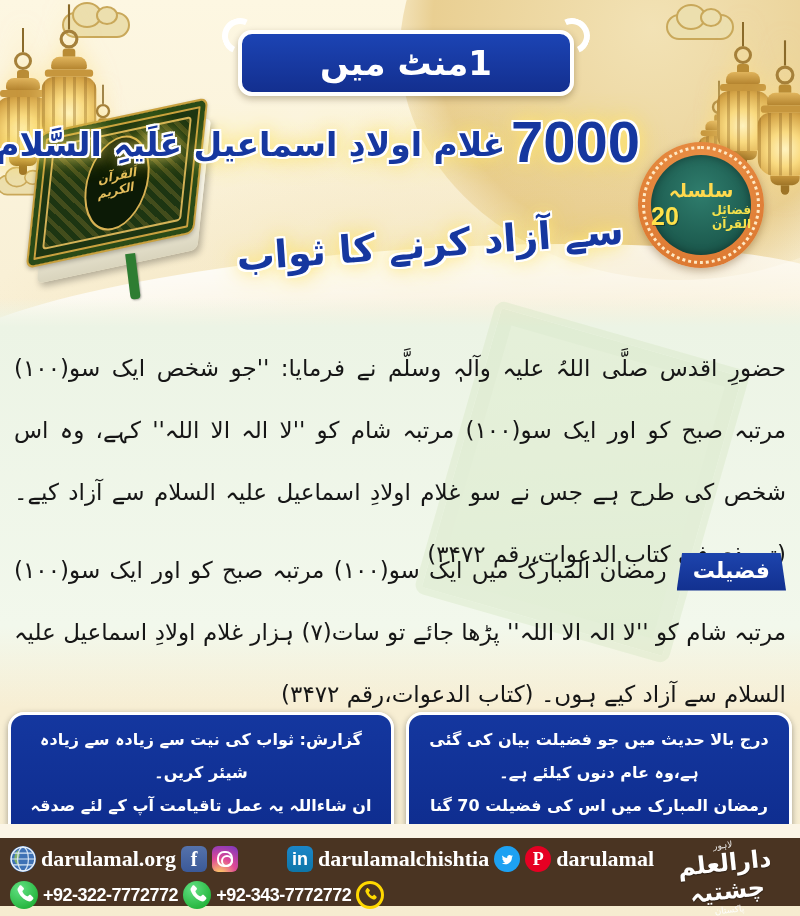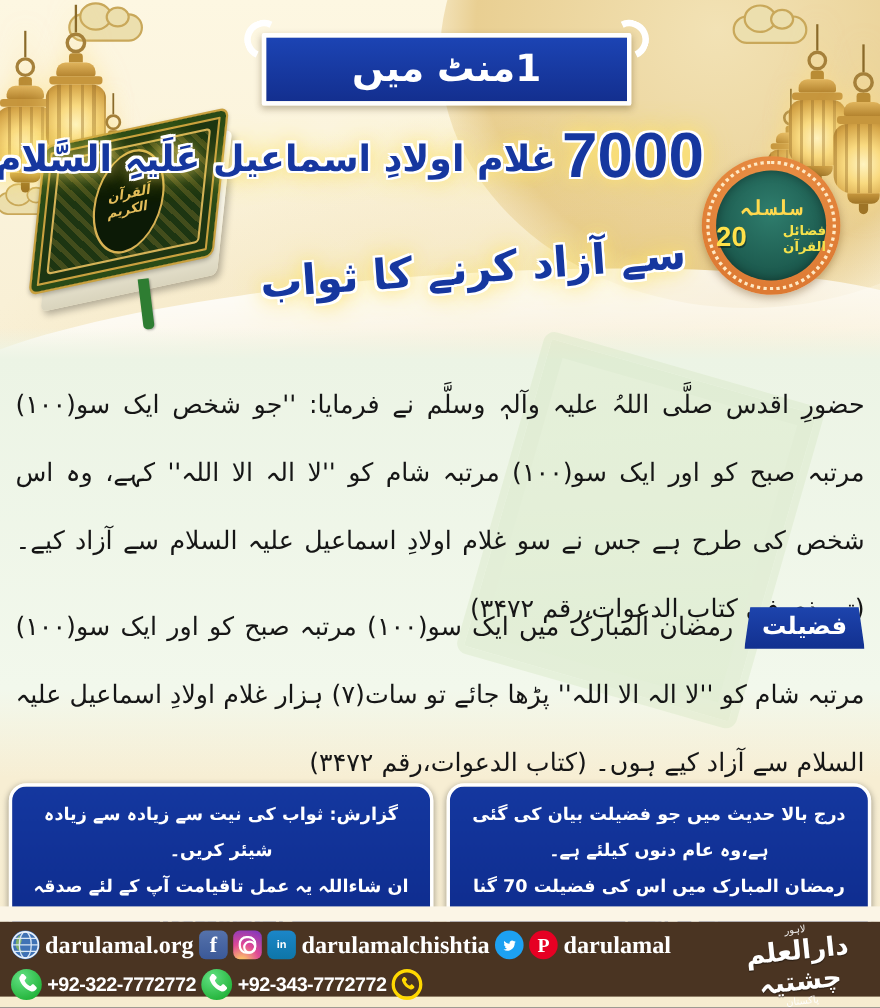--- a/index.html
+++ b/index.html
@@ -53,38 +53,38 @@
   .q-frame{position:absolute;inset:13px;border:2px solid #d4b257;border-radius:4px;
     background:repeating-linear-gradient(45deg,rgba(201,161,63,.22) 0 4px,transparent 4px 9px);}
   .q-oval{position:absolute;left:50%;top:50%;width:62px;height:86px;transform:translate(-50%,-50%);
     background:#0c1a06;border:2px solid #d8b254;border-radius:50%;
     display:flex;align-items:center;justify-content:center;text-align:center;
     color:#e3bd5c;font-size:12px;font-weight:bold;}
   .q-ribbon{position:absolute;left:98px;top:142px;width:10px;height:46px;background:#2e7d32;
     border-radius:0 0 4px 4px;transform:rotate(-4deg);box-shadow:1px 1px 2px rgba(0,0,0,.3);}
   
   .banner{position:absolute;left:238px;top:30px;width:328px;height:58px;
-    background:linear-gradient(180deg,#1c44b4,#132f8f);border:4px solid #fff;border-radius:2px;
+    background:linear-gradient(180deg,#1c44b4,#132f8f);border:4px solid #fff;border-radius:14px;
     display:flex;align-items:center;justify-content:center;
     color:#fff;font-weight:bold;font-size:34px;direction:rtl;
     box-shadow:0 3px 7px rgba(60,40,0,.3);}
   .banner::before,.banner::after{content:"";position:absolute;top:-16px;width:24px;height:24px;
     border:6px solid #fff;border-radius:50%;border-color:#fff transparent transparent #fff;}
   .banner::before{left:-20px;transform:rotate(-20deg);}
   .banner::after{right:-20px;transform:rotate(110deg);}
   
   .badge{position:absolute;left:638px;top:142px;width:126px;height:126px;border-radius:50%;
     background:radial-gradient(circle at 50% 35%,#ef9a4e,#dd7a33 75%);
     box-shadow:0 3px 8px rgba(90,50,0,.35);}
   .badge::before{content:"";position:absolute;inset:4px;border:3px dotted #ffe9c4;border-radius:50%;}
   .badge-inner{position:absolute;inset:13px;border-radius:50%;
     background:radial-gradient(circle at 50% 38%,#2f7d6d 0%,#1c5a4e 70%,#154437 100%);
     display:flex;flex-direction:column;align-items:center;justify-content:center;direction:rtl;
     box-shadow:inset 0 0 10px rgba(0,0,0,.35);}
-  .badge-top{color:#ffd94e;font-size:19px;font-weight:bold;line-height:1.2;font-family:Liberation Mono, monospace;}
+  .badge-top{color:#ffd94e;font-size:19px;font-weight:bold;line-height:1.2;}
   .badge-mid{color:#f4e14c;font-size:12px;font-weight:bold;margin-top:2px;}
   .badge-num{color:#ffe14a;font-size:25px;font-weight:bold;line-height:1;margin-top:1px;
     font-family:"Liberation Sans",sans-serif;text-shadow:1px 1px 0 rgba(0,0,0,.35);}
   
   .glow-blue{color:#16379f;
     text-shadow:-2px 0 0 #fff,2px 0 0 #fff,0 -2px 0 #fff,0 2px 0 #fff,
       -2px -2px 0 #fff,2px 2px 0 #fff,-2px 2px 0 #fff,2px -2px 0 #fff,
       0 0 14px #ffe87c,0 0 26px #ffd94a;}
   .title1{position:absolute;left:168px;top:108px;width:472px;direction:rtl;text-align:center;
     font-weight:bold;white-space:nowrap;}
@@ -118,21 +118,21 @@
   .fnum{color:#fff;font-family:"Liberation Sans",sans-serif;font-weight:bold;font-size:18px;
     letter-spacing:-0.5px;white-space:nowrap;}
   .ic{width:26px;height:26px;border-radius:6px;display:flex;align-items:center;justify-content:center;flex:0 0 auto;}
   .ic-globe{border-radius:50%;overflow:hidden;background:#3f72b5;}
   .ic-fb{background:linear-gradient(180deg,#5572ab,#3b5998);color:#fff;
     font-family:"Liberation Serif",serif;font-weight:bold;font-size:20px;}
   .ic-ig{background:radial-gradient(circle at 30% 110%,#fdc468 8%,#df4996 48%,#8a3ab9 90%);position:relative;}
   .ic-ig::before{content:"";position:absolute;inset:5px;border:2px solid #fff;border-radius:7px;}
   .ic-ig::after{content:"";position:absolute;left:9px;top:9px;width:8px;height:8px;border:2px solid #fff;border-radius:50%;}
   .ic-in{background:linear-gradient(180deg,#1b86c8,#0e76a8);color:#fff;
-    font-family:"Liberation Sans",sans-serif;font-weight:bold;font-size:10px;}
+    font-family:"Liberation Sans",sans-serif;font-weight:bold;font-size:18px;margin-left:44px;}
   .ic-tw{border-radius:50%;background:#1da1f2;}
   .ic-pin{border-radius:50%;background:#e60023;color:#fff;
     font-family:"Liberation Serif",serif;font-weight:bold;font-size:18px;}
   .ic-wa{width:28px;height:28px;border-radius:50%;background:radial-gradient(circle at 35% 28%,#62e183,#23b33a 78%);}
   .ic-ph3{width:28px;height:28px;border-radius:50%;border:3px solid #ffd800;box-sizing:border-box;}
   .calligraphy{position:absolute;right:4px;top:2px;width:140px;height:74px;color:#fff;
     text-align:center;direction:rtl;transform:rotate(-6deg);}
   .cal-main{font-size:24px;font-weight:bold;line-height:1.15;text-shadow:0 1px 1px rgba(0,0,0,.4);}
   .cal-small{font-size:9px;opacity:.9;}
 </style>

